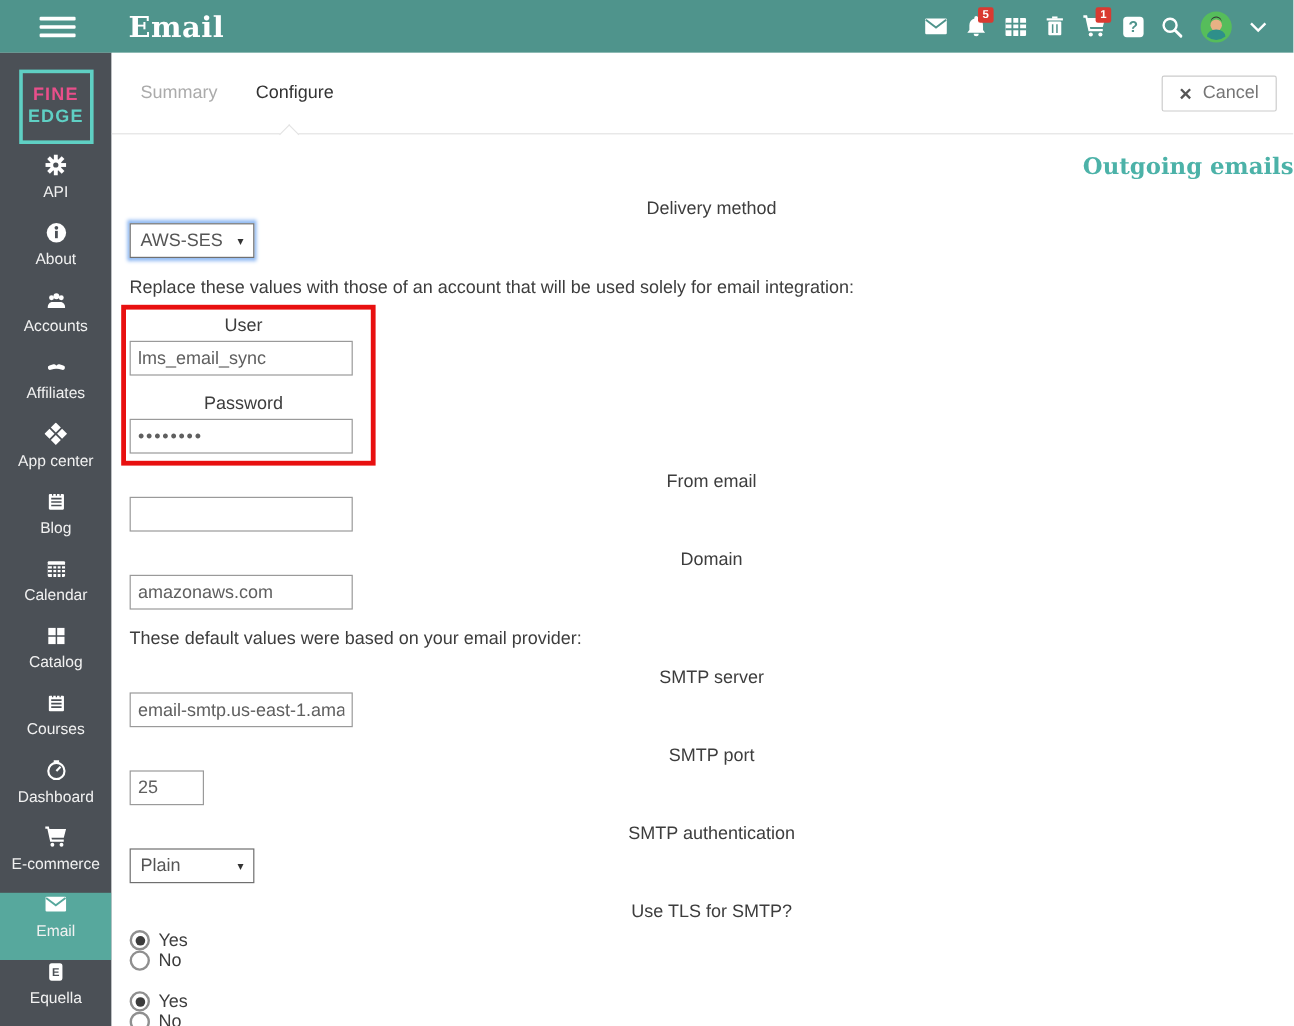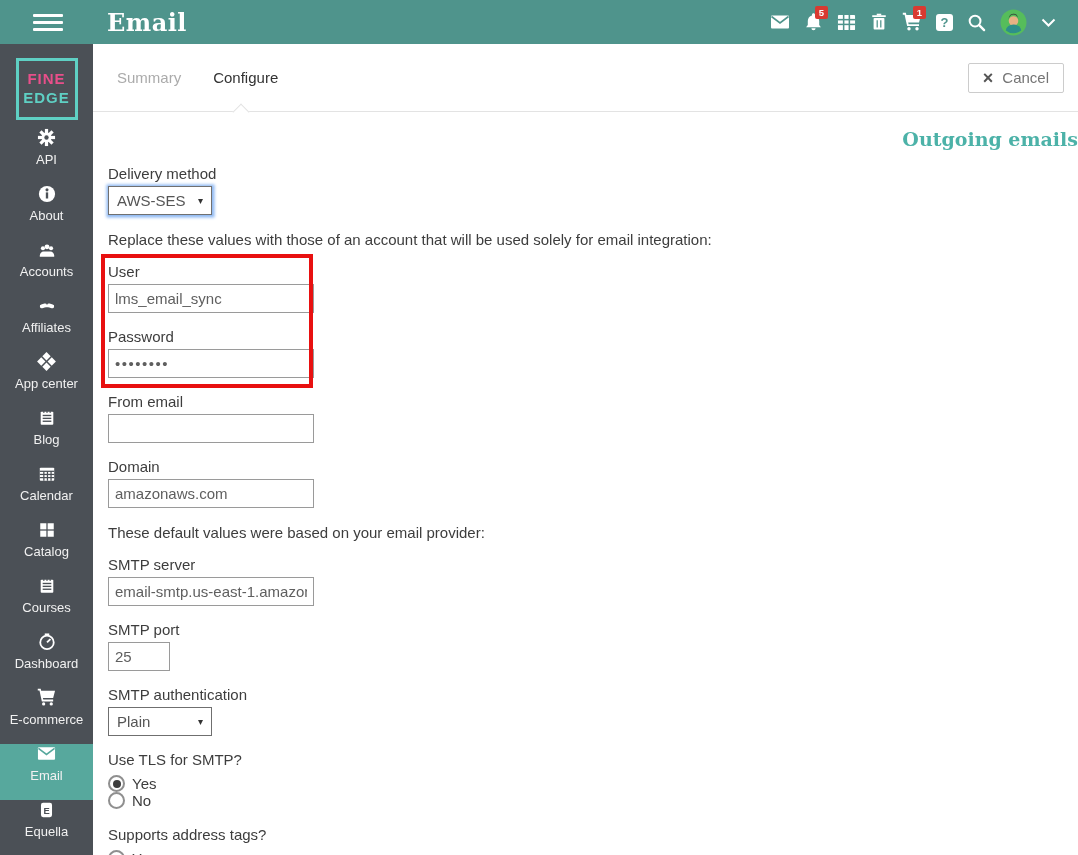--- a/index.html
+++ b/index.html
@@ -70,24 +70,24 @@
     background:#fff; border:1px solid #ccc; border-radius:2px;
     padding:5px 14px; font-size:15px; color:#757575; cursor:pointer;
     font-family:inherit;
   }
   .cancel .x { color:#555; font-size:18px; font-weight:bold; line-height:1; }
   .content { padding:2px 0 0 15px; }
   .section-title {
     font-family:"DejaVu Serif", serif; color:#4cb2a8; font-size:19px;
     font-weight:700; margin:14px 0 15px;text-align:right;
   }
-  .flabel { display:block; font-size:15px; color:#3d3d3d; margin-bottom:4px; }
+  .flabel { display:block; font-size:15px; color:#3d3d3d; margin-bottom:4px;text-align:center; }
   .field { margin-bottom:15px; }
   .tinput {
-    width:206px; height:29px; border:1px solid #9a9a9a; background:#fff;
+    width:186px; height:29px; border:1px solid #9a9a9a; background:#fff;
     font-size:15px; color:#5f5f5f; padding:0 6px; font-family:inherit;
   }
   .tinput.short { width:62px; }
   .tinput.pw { letter-spacing:1.5px; }
   .note { font-size:15px; color:#3d3d3d; margin:16px 0 15px; }
   .select {
     width:104px; height:29px; border:1px solid #6f6f6f; background:#fff;
     display:flex; align-items:center; justify-content:space-between;
     padding:0 8px; font-size:15px; color:#555; cursor:pointer;
   }
@@ -441,21 +441,20 @@
           <span>Yes</span>
         </span>
         <span class="opt">
           <span class="radio"></span>
           <span>No</span>
         </span>
       </div>
     </div>
 
     <div class="rgroup">
-      <label class="flabel">Supports address tags?</label>
       <div class="opts">
         <span class="opt">
           <span class="radio checked"></span>
           <span>Yes</span>
         </span>
         <span class="opt">
           <span class="radio"></span>
           <span>No</span>
         </span>
       </div>

